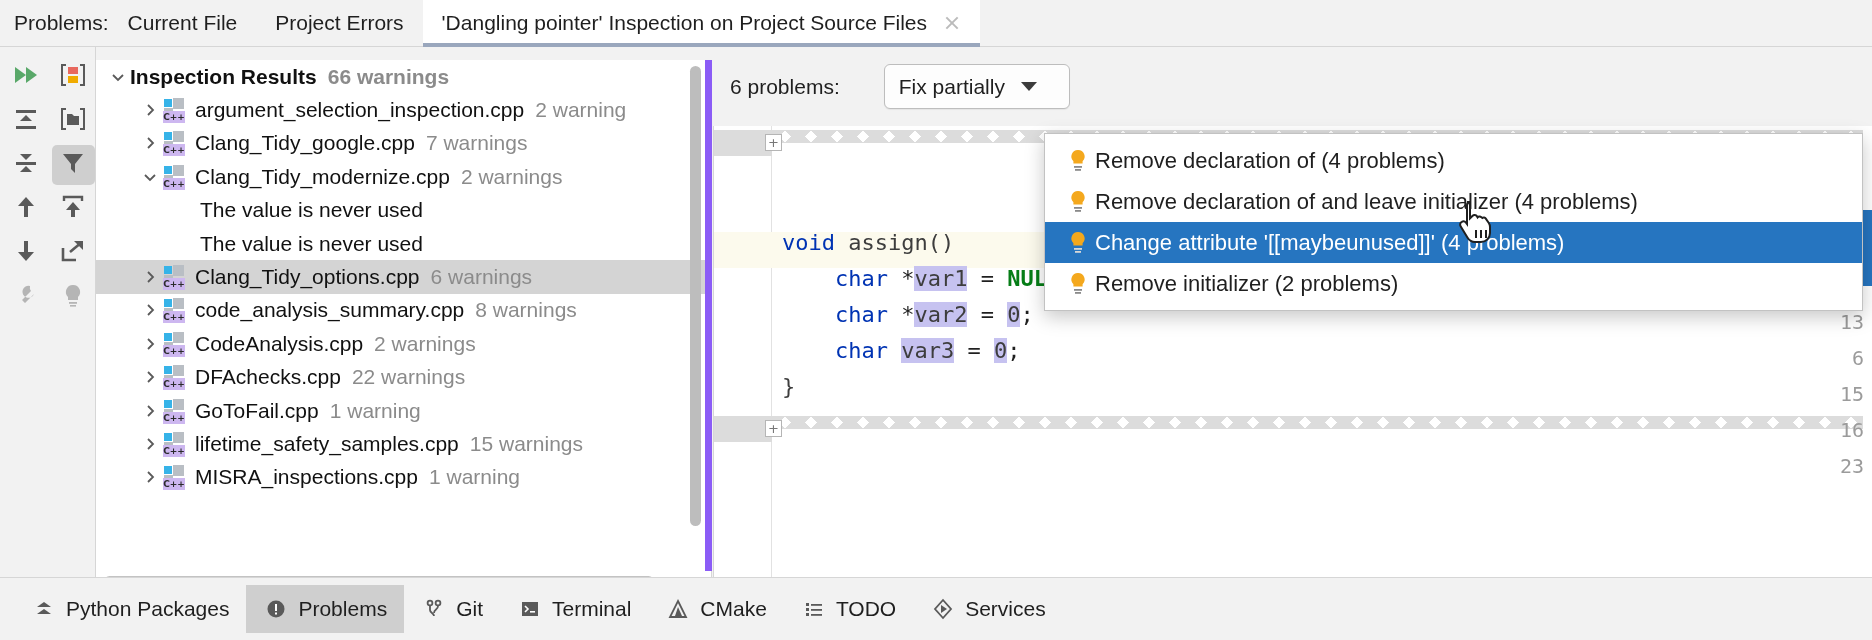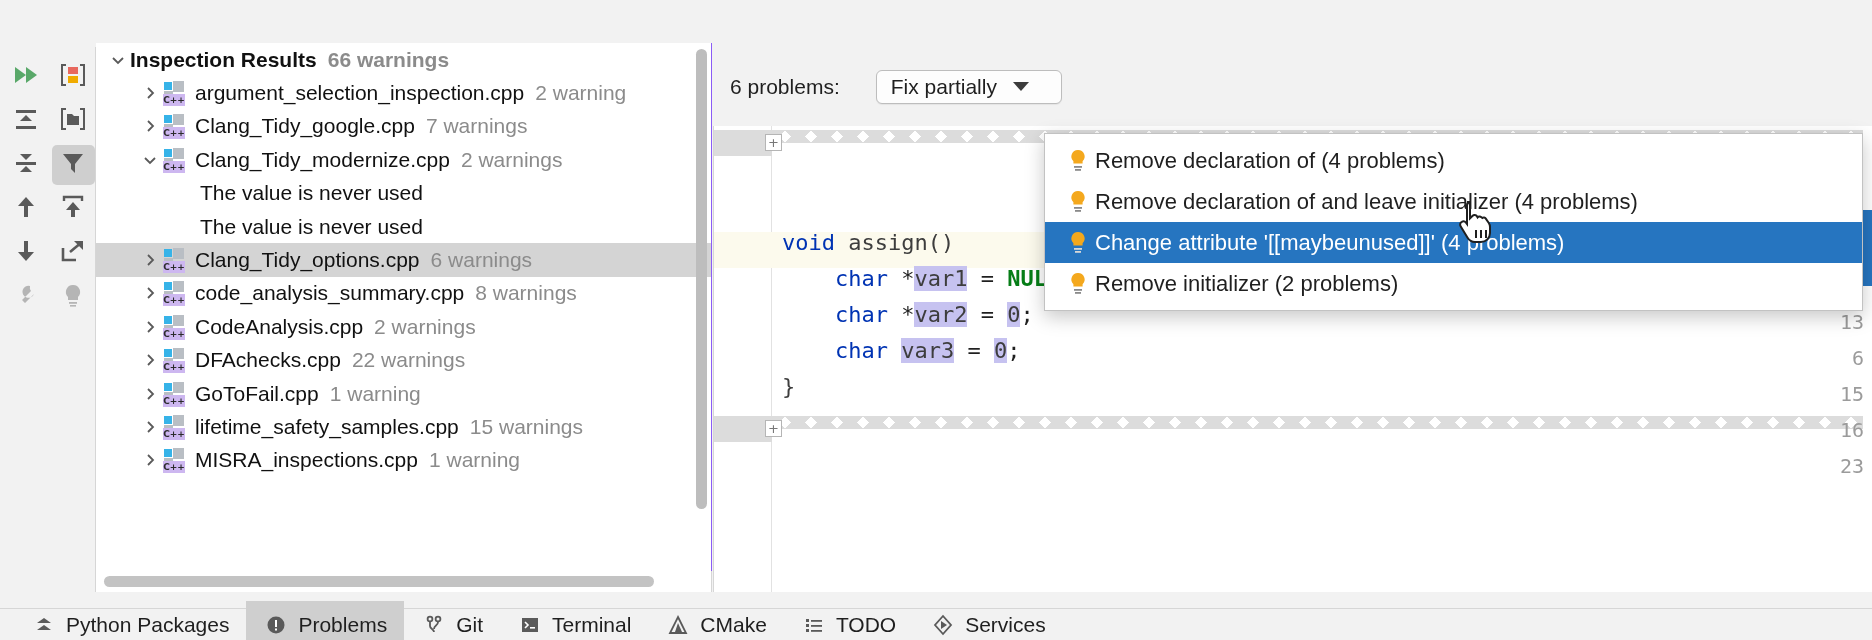--- a/index.html
+++ b/index.html
@@ -48,22 +48,22 @@
   }
   .tb-row{display:flex;height:44px;align-items:center;}
   .tb-btn{
     width:44px;height:40px;margin-left:4px;border-radius:5px;
     display:flex;align-items:center;justify-content:center;box-sizing:border-box;
   }
   .tb-btn.on{background:#cfcfcf;}
 
   
   .tree-panel{
-    position:absolute;left:96px;top:43px;width:616px;height:545px;
-    background:#ffffff;box-sizing:border-box;border-right:1px solid #8b5cf6;
+    position:absolute;left:96px;top:60px;width:616px;height:545px;
+    background:#ffffff;box-sizing:border-box;border-right:7px solid #8b5cf6;
     overflow:hidden;
   }
   .row{
     height:33.4px;display:flex;align-items:center;white-space:nowrap;
     font-size:21px;color:#111;box-sizing:border-box;padding-left:10px;
   }
   .row.sel{background:#d4d4d4;}
   .row.root{font-weight:bold;}
   .chev{
     width:24px;flex:none;display:flex;align-items:center;justify-content:center;
@@ -105,21 +105,21 @@
   .right-panel{
     position:absolute;left:713px;top:47px;right:0;height:545px;background:#f2f2f2;
     box-sizing:border-box;overflow:hidden;
   }
   .fix-bar{
     position:absolute;left:0;top:0;right:0;height:79px;background:#f2f2f2;
     display:flex;align-items:center;padding-left:17px;box-sizing:border-box;gap:16px;
   }
   .problems-count{font-size:21px;color:#1f1f1f;}
   .fix-button{
-    margin-left:20px;height:34px;min-width:186px;box-sizing:border-box;
+    margin-left:28px;height:45px;min-width:186px;box-sizing:border-box;
     background:#fdfdfd;border:1px solid #bdbdbd;border-radius:6px;
     display:flex;align-items:center;padding:0 14px;font-size:21px;color:#1f1f1f;
     box-shadow:0 1px 1px rgba(0,0,0,.06);
   }
   .fix-caret{
     margin-left:16px;width:0;height:0;border-left:8px solid transparent;
     border-right:8px solid transparent;border-top:9px solid #3c3c3c;
   }
 
   .editor{
@@ -179,36 +179,49 @@
   .menu-item.sel{background:#2675c0;color:#ffffff;}
   .bulb{width:34px;flex:none;display:flex;justify-content:center;}
   .bulb svg{display:block;}
   .cursor-hand{
     position:absolute;left:1455px;top:200px;width:40px;height:44px;z-index:60;
     pointer-events:none;
   }
 
   
   .bottombar{
-    position:absolute;left:0;bottom:0;width:1872px;height:32px;background:#f2f2f2;
+    position:absolute;left:0;bottom:0;width:1872px;height:63px;background:#f2f2f2;
     border-top:1px solid #d6d6d6;display:flex;align-items:center;box-sizing:border-box;
     padding-left:14px;
   }
   .bb-item{
     height:48px;display:flex;align-items:center;padding:0 17px;font-size:21px;color:#1f1f1f;
     box-sizing:border-box;white-space:nowrap;
   }
   .bb-item.on{background:#cfcfcf;}
   .bb-ico{width:26px;flex:none;display:flex;align-items:center;justify-content:center;margin-right:9px;}
 </style>
 </head>
 <body>
 
 <div id="app">
 
+  <div class="tabbar">
+    <div class="tab-label">Problems:</div>
+    <div class="tab">
+      <span>Current File</span>
+    </div>
+    <div class="tab">
+      <span>Project Errors</span>
+    </div>
+    <div class="tab active">
+      <span>'Dangling pointer' Inspection on Project Source Files</span>
+      <span class="tab-close"></span>
+    </div>
+  </div>
 
   <div class="toolbar">
 
     <div class="tb-row">
       <div class="tb-btn">
         <span>
           <svg width="26" height="20" viewBox="0 0 26 20">
               <polygon points="2,2 13,10 2,18" fill="#59a869"></polygon>
               <polygon points="13,2 24,10 13,18" fill="#59a869"></polygon>
             </svg>

